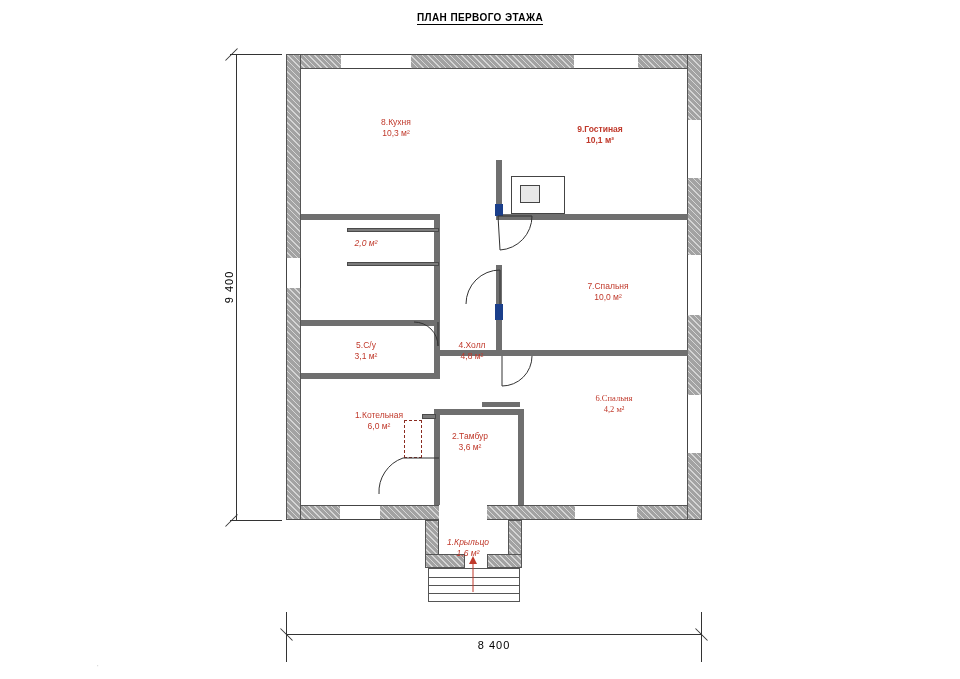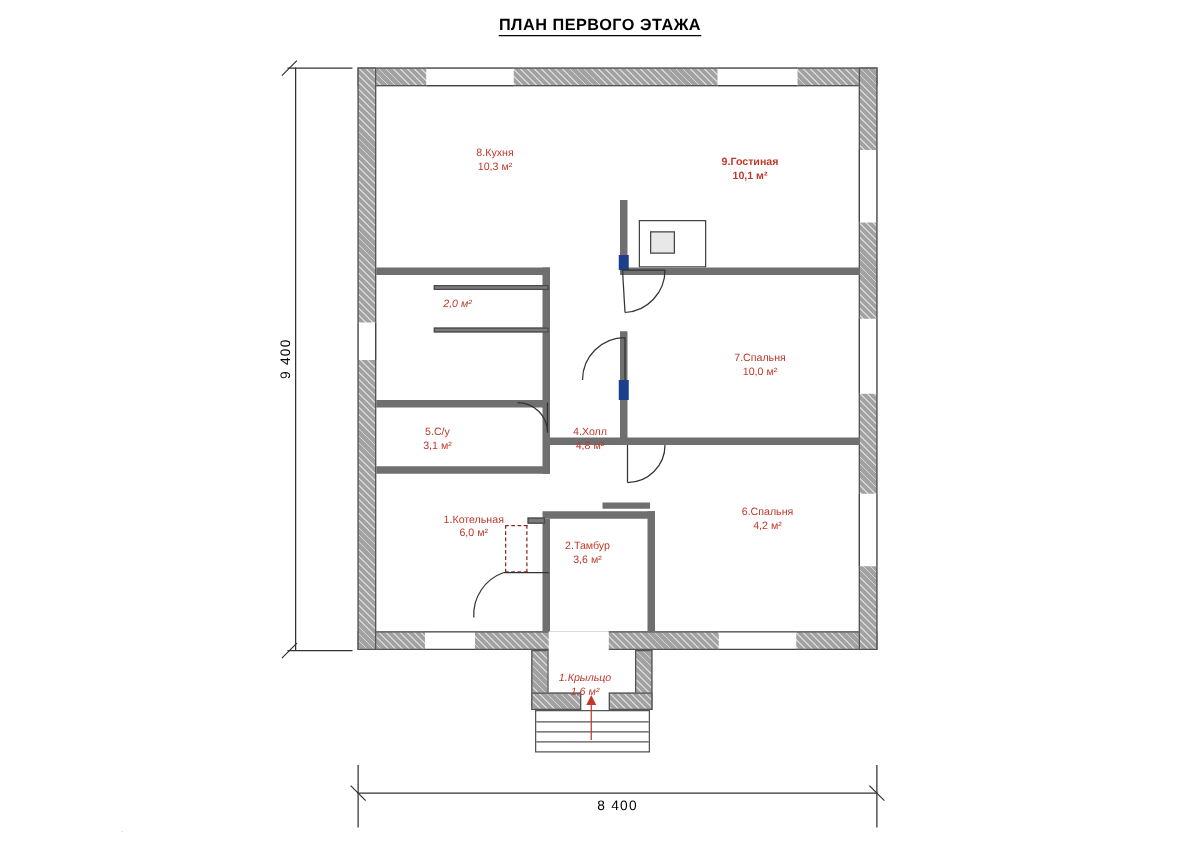--- a/index.html
+++ b/index.html
@@ -19,21 +19,21 @@
     left: 0; top: 0;
     width: 960px;
     height: 679px;
   }
   .title {
     position: absolute;
     left: 0;
     top: 12px;
     width: 960px;
     text-align: center;
-    font-size: 13px;
+    font-size: 10px;
     font-weight: bold;
     color: #000000;
     letter-spacing: 0.4px;
   }
   .title span {
     border-bottom: 1px solid #000;
     padding-bottom: 1px;
   }
 
   
@@ -304,25 +304,25 @@
     <span class="ar">3,6 м²</span>
   </div>
   <div class="room-label" style="left:379px; top:421px;">
     <span class="nm">1.Котельная</span>
     <span class="ar">6,0 м²</span>
   </div>
   <div class="room-label" style="left:472px; top:351px;">
     <span class="nm">4.Холл</span>
     <span class="ar">4,8 м²</span>
   </div>
-  <div class="room-label" style="left:350px; top:351px;">
+  <div class="room-label" style="left:366px; top:351px;">
     <span class="nm">5.С/у</span>
     <span class="ar">3,1 м²</span>
   </div>
-  <div class="room-label" style="left:614px; top:415px;">
+  <div class="room-label" style="left:614px; top:404px;font-family:Liberation Serif, serif;">
     <span class="nm">6.Спальня</span>
     <span class="ar">4,2 м²</span>
   </div>
   <div class="room-label" style="left:608px; top:292px;">
     <span class="nm">7.Спальня</span>
     <span class="ar">10,0 м²</span>
   </div>
   <div class="room-label" style="left:396px; top:128px;">
     <span class="nm">8.Кухня</span>
     <span class="ar">10,3 м²</span>

